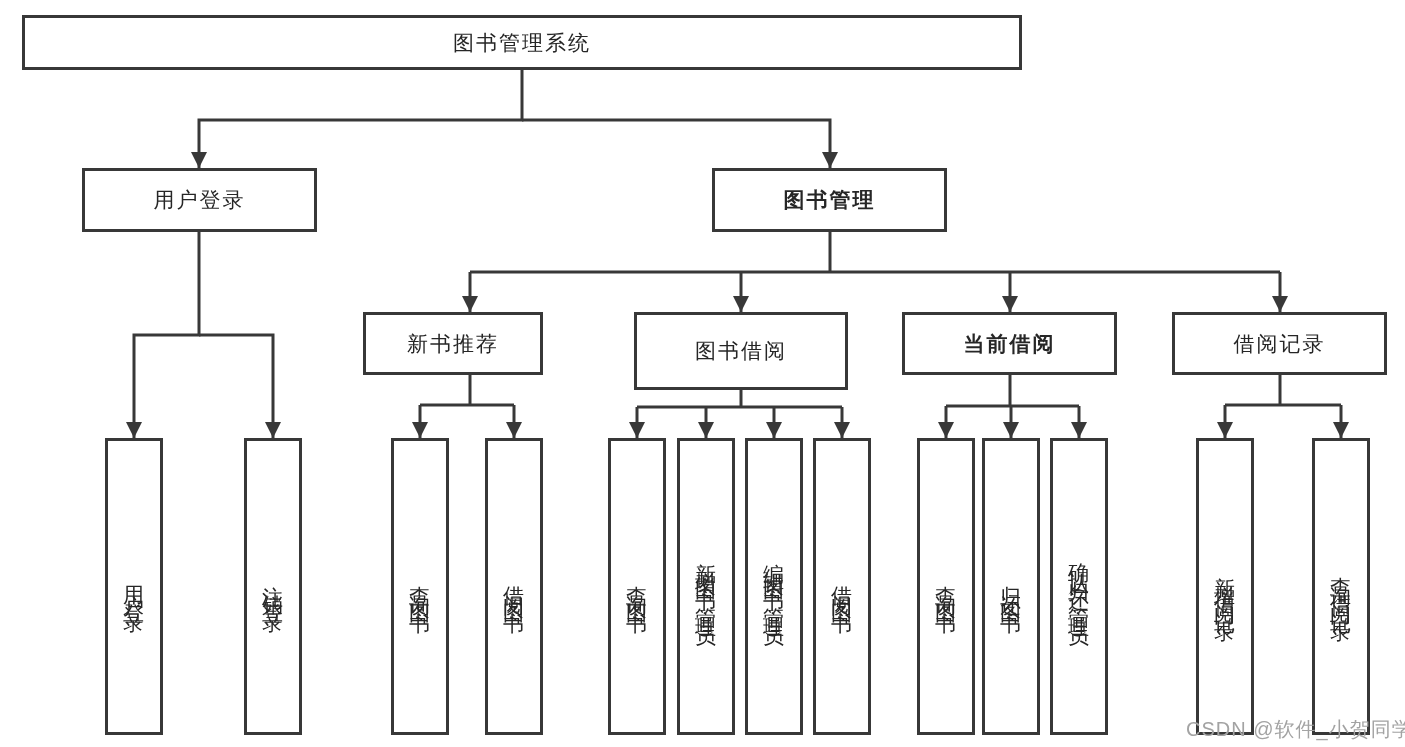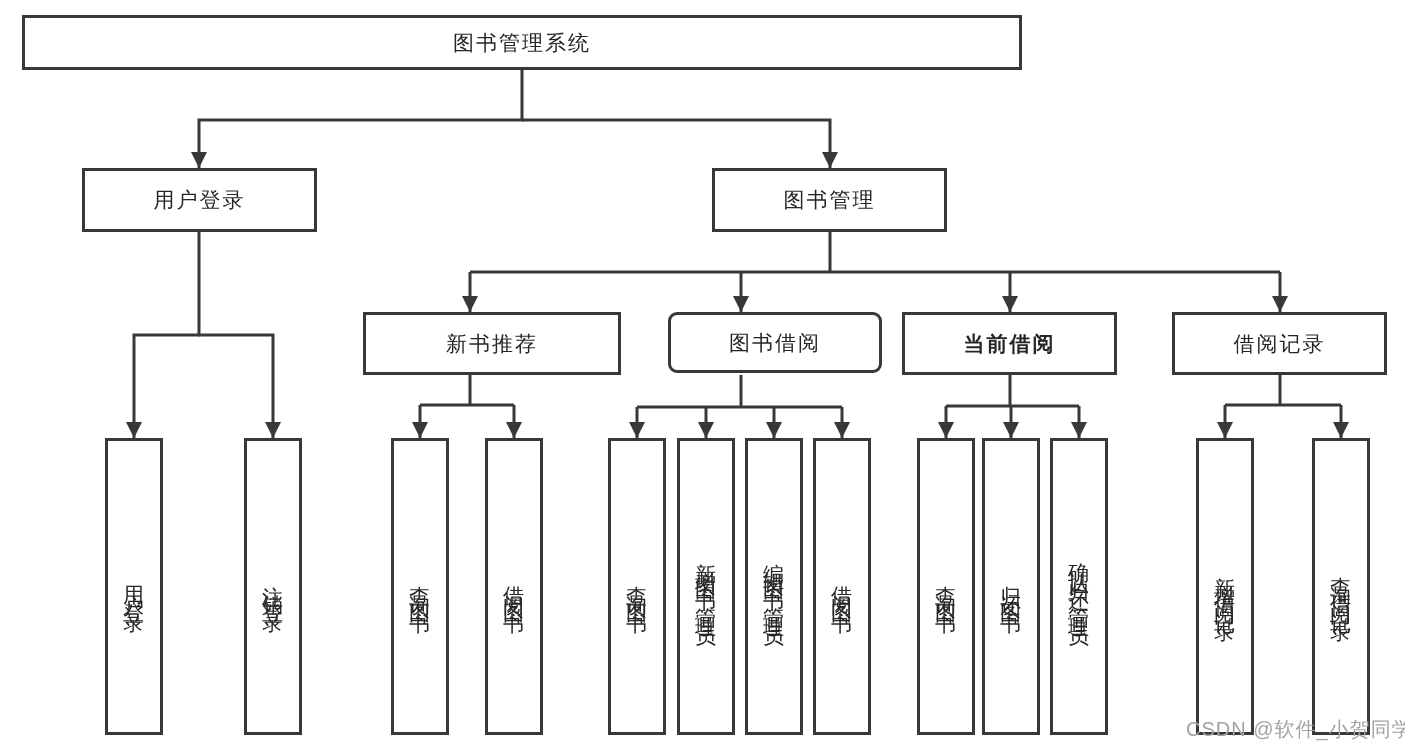--- a/index.html
+++ b/index.html
@@ -39,23 +39,23 @@
     writing-mode: vertical-rl;
     text-orientation: mixed;
     font-size: 21px;
     letter-spacing: 9px;
     line-height: 1.1;
     white-space: nowrap;
   }
   
   .n-root  { left: 22px;   top: 15px;  width: 1000px; height: 55px; }
   .n-l2a   { left: 82px;   top: 168px; width: 235px;  height: 64px; }
-  .n-l2b   { left: 712px;  top: 168px; width: 235px;  height: 64px; }
-  .n-l3a   { left: 363px;  top: 312px; width: 258px;  height: 63px; }
-  .n-l3b   { left: 668px;  top: 312px; width: 214px;  height: 61px; border-radius: 9px; }
+  .n-l2b   { left: 712px;  top: 168px; width: 235px;  height: 64px; font-weight: bold; }
+  .n-l3a   { left: 363px;  top: 312px; width: 180px;  height: 63px; }
+  .n-l3b   { left: 634px;  top: 312px; width: 214px;  height: 78px; }
   .n-l3c   { left: 902px;  top: 312px; width: 215px;  height: 63px; font-weight: bold; }
   .n-l3d   { left: 1172px; top: 312px; width: 215px;  height: 63px; }
   .leaf    { top: 438px; width: 58px; height: 297px; }
   .f0  { left: 105px; }
   .f1  { left: 244px; }
   .f2  { left: 391px; }
   .f3  { left: 485px; }
   .f4  { left: 608px; }
   .f5  { left: 677px; }
   .f6  { left: 745px; }

